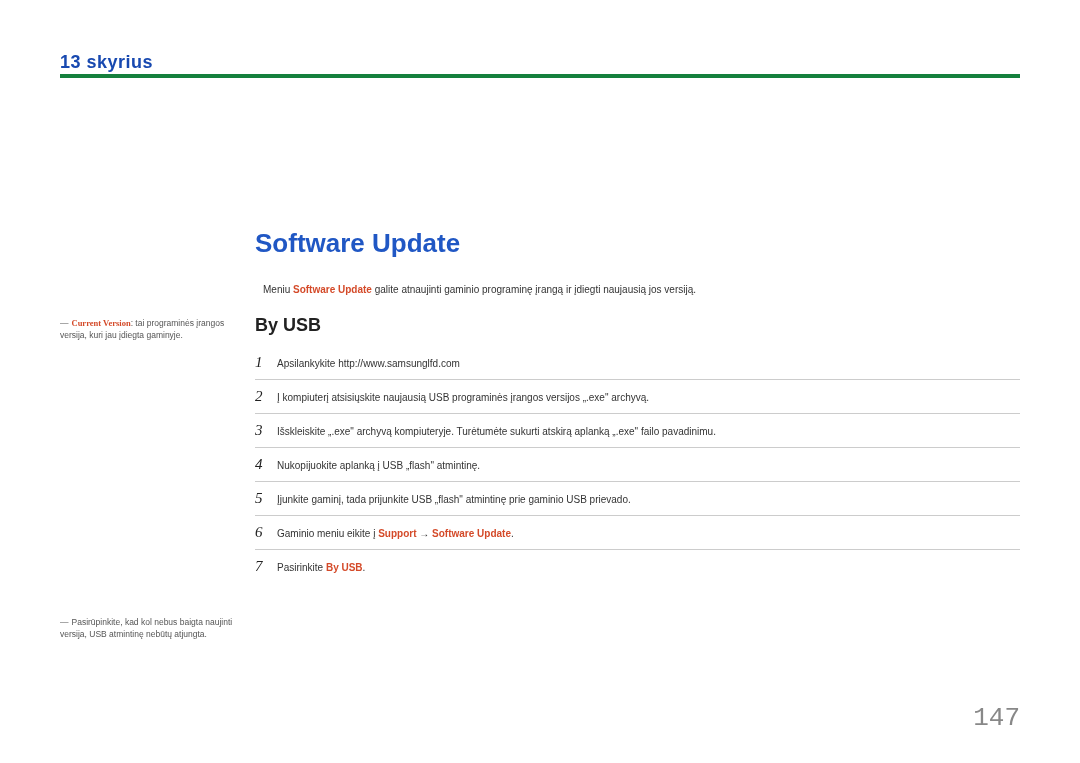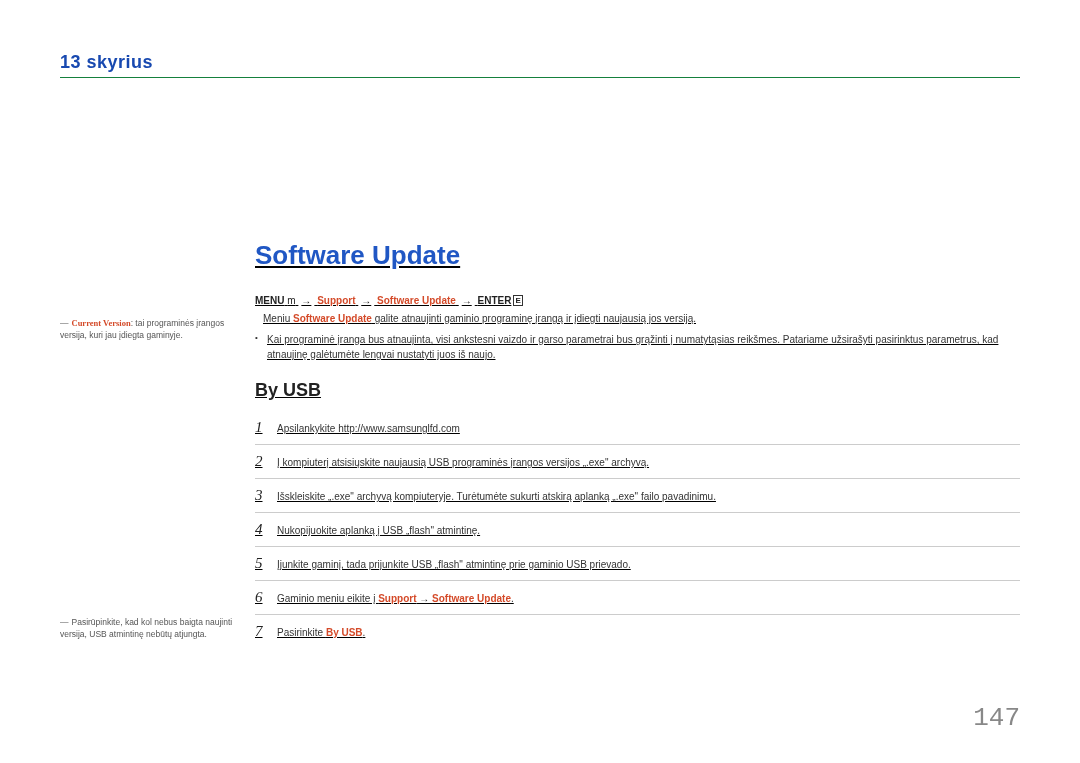--- a/index.html
+++ b/index.html
@@ -15,21 +15,21 @@
     width: 1080px;
     height: 763px;
     padding: 60px 60px 40px 60px;
     position: relative;
   }
   .header-bar {
     position: absolute;
     top: 60px;
     left: 60px;
     right: 60px;
-    border-bottom: 1px solid #15803d;
+    border-bottom: 4px solid #15803d;
     height: 18px;
   }
   .chapter-brand {
     position: absolute;
     left: 0;
     top: -8px;
     font-size: 18px;
     font-weight: 700;
     color: #1849b0;
     letter-spacing: .5px;
@@ -44,22 +44,21 @@
     font-size: 8.5px;
     color: #555;
     line-height: 1.4;
   }
   .side-notes .dash { color: #777; margin-right: 3px; }
   .accent { color: #d44a29; }
   .main-col {
     position: absolute;
     left: 255px;
     right: 60px;
-    top: 240px;
-    text-decoration: underline;
+    top: 228px;
   }
   h1.title {
     font-size: 26px;
     font-weight: 600;
     color: #2057c4;
     margin-bottom: 24px;
   }
   .menu-path {
     font-size: 10px;
     font-weight: 700;
@@ -156,37 +155,26 @@
   </div>
 
   <div class="side-notes" style="top:617px;">
     <span class="dash">―</span><span>Pasirūpinkite, kad kol nebus baigta naujinti versija, USB atmintinę nebūtų atjungta.</span>
   </div>
 
   <div class="main-col">
 
     <h1 class="title">Software Update</h1>
 
-    <div class="menu-path">
-      <span>MENU</span>
-      <span style="font-weight:400;">m</span>
-      <span class="arrow">→</span>
-      <span class="accent">Support</span>
-      <span class="arrow">→</span>
-      <span class="accent">Software Update</span>
-      <span class="arrow">→</span>
-      <span>ENTER</span><span class="enter-box">E</span>
-    </div>
 
     <p class="desc">
       <span>Meniu </span><b class="accent">Software Update</b><span> galite atnaujinti gaminio programinę įrangą ir įdiegti naujausią jos versiją.</span>
     </p>
 
     <ul class="bullets">
-      <li>Kai programinė įranga bus atnaujinta, visi ankstesni vaizdo ir garso parametrai bus grąžinti į numatytąsias reikšmes. Patariame užsirašyti pasirinktus parametrus, kad atnaujinę galėtumėte lengvai nustatyti juos iš naujo.</li>
     </ul>
 
     <h2 class="subtitle">By USB</h2>
 
     <div class="steps">
       <div class="step">
         <div class="step-num">1</div>
         <div class="step-txt">Apsilankykite http://www.samsunglfd.com</div>
       </div>
       <div class="step">

